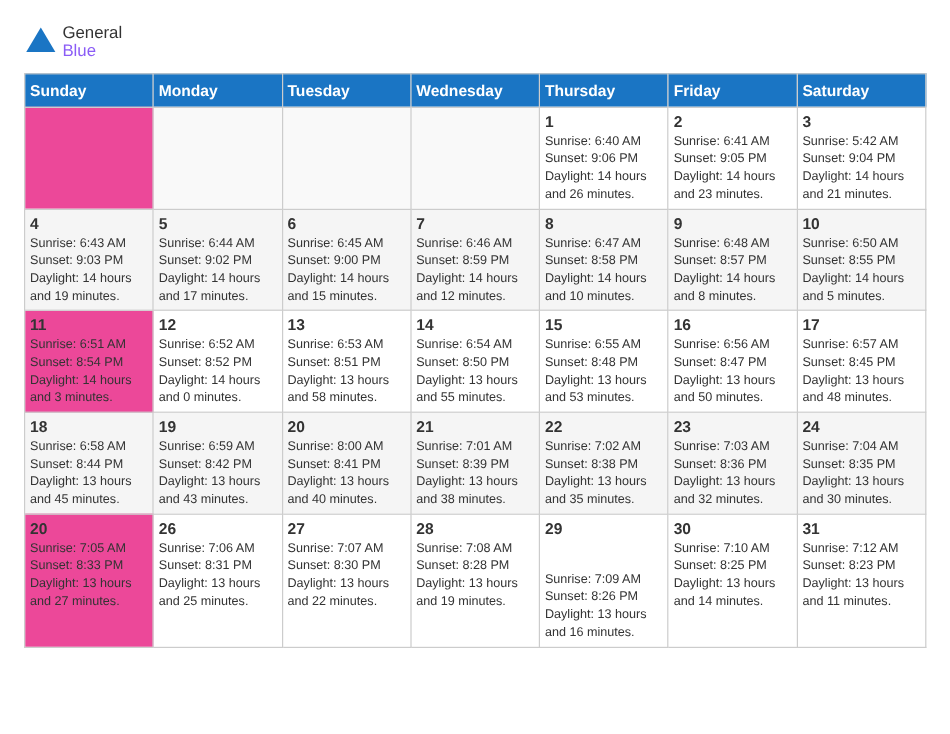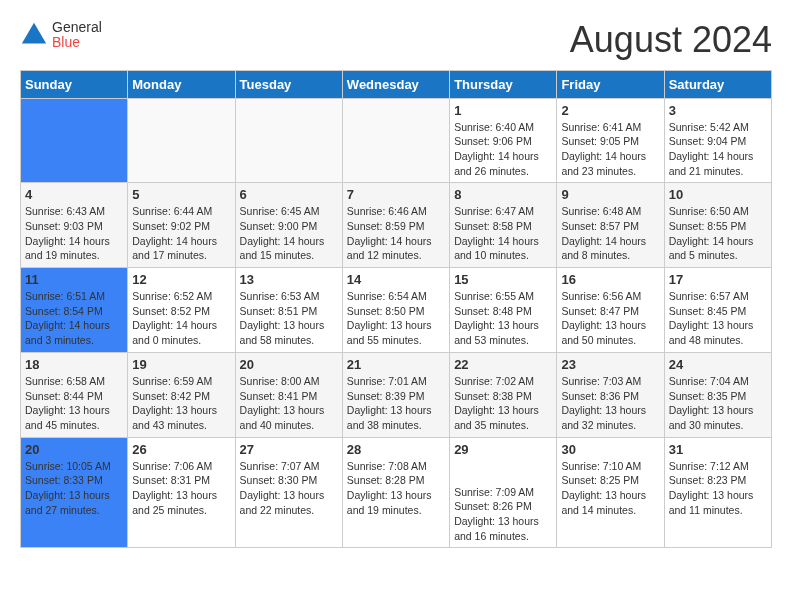--- a/index.html
+++ b/index.html
@@ -20,21 +20,21 @@
       display: flex;
       align-items: center;
       gap: 4px;
     }
     .logo-text {
       font-size: 14px;
       font-weight: normal;
       color: #333;
       line-height: 1.1;
     }
-    .logo-text .blue { color: #ef4444; }
+    .logo-text .blue { color: #8b5cf6; }
     .logo-icon {
       width: 28px;
       height: 28px;
     }
     .title-block {
       text-align: right;
     }
     .title-block h1 {
       font-size: 36px;
       font-weight: normal;
@@ -68,21 +68,21 @@
       font-size: 11px;
       color: #333;
       background: #fff;
     }
     .calendar td.empty {
       background: #f9f9f9;
     }
     .calendar tr:nth-child(even) td:not(.empty) {
       background: #f5f5f5;
     }
-    .calendar tr td:nth-child(1) { background: #3b82f6; }
+    .calendar tr td:nth-child(1) { background: #ec4899; }
     .day-number {
       font-size: 13px;
       font-weight: bold;
       display: block;
       margin-bottom: 2px;
     }
     .day-info {
       font-size: 10.5px;
       line-height: 1.4;
       color: #333;
@@ -99,21 +99,20 @@
   <div class="logo">
     <svg class="logo-icon" viewBox="0 0 30 30" xmlns="http://www.w3.org/2000/svg">
       <polygon points="15,2 28,24 2,24" fill="#1a75c4"></polygon>
     </svg>
     <div class="logo-text">
       <span>General</span><br>
       <span class="blue">Blue</span>
     </div>
   </div>
   <div class="title-block">
-    <h1>August 2024</h1>
   </div>
 </div>
 
 <table class="calendar">
   <thead>
     <tr>
     <th>Sunday</th>
         <th>Monday</th>
         <th>Tuesday</th>
         <th>Wednesday</th>
@@ -299,21 +298,21 @@
           <span class="day-number">24</span>
           <div class="day-info" style="white-space: pre-line;">Sunrise: 7:04 AM
 Sunset: 8:35 PM
 Daylight: 13 hours
 and 30 minutes.</div>
         </td>
       </tr>
       <tr class="row-odd">
         <td>
           <span class="day-number">20</span>
-          <div class="day-info" style="white-space: pre-line;">Sunrise: 10:05 AM
+          <div class="day-info" style="white-space: pre-line;">Sunrise: 7:05 AM
 Sunset: 8:33 PM
 Daylight: 13 hours
 and 27 minutes.</div>
         </td>
         <td>
           <span class="day-number">26</span>
           <div class="day-info" style="white-space: pre-line;">Sunrise: 7:06 AM
 Sunset: 8:31 PM
 Daylight: 13 hours
 and 25 minutes.</div>

